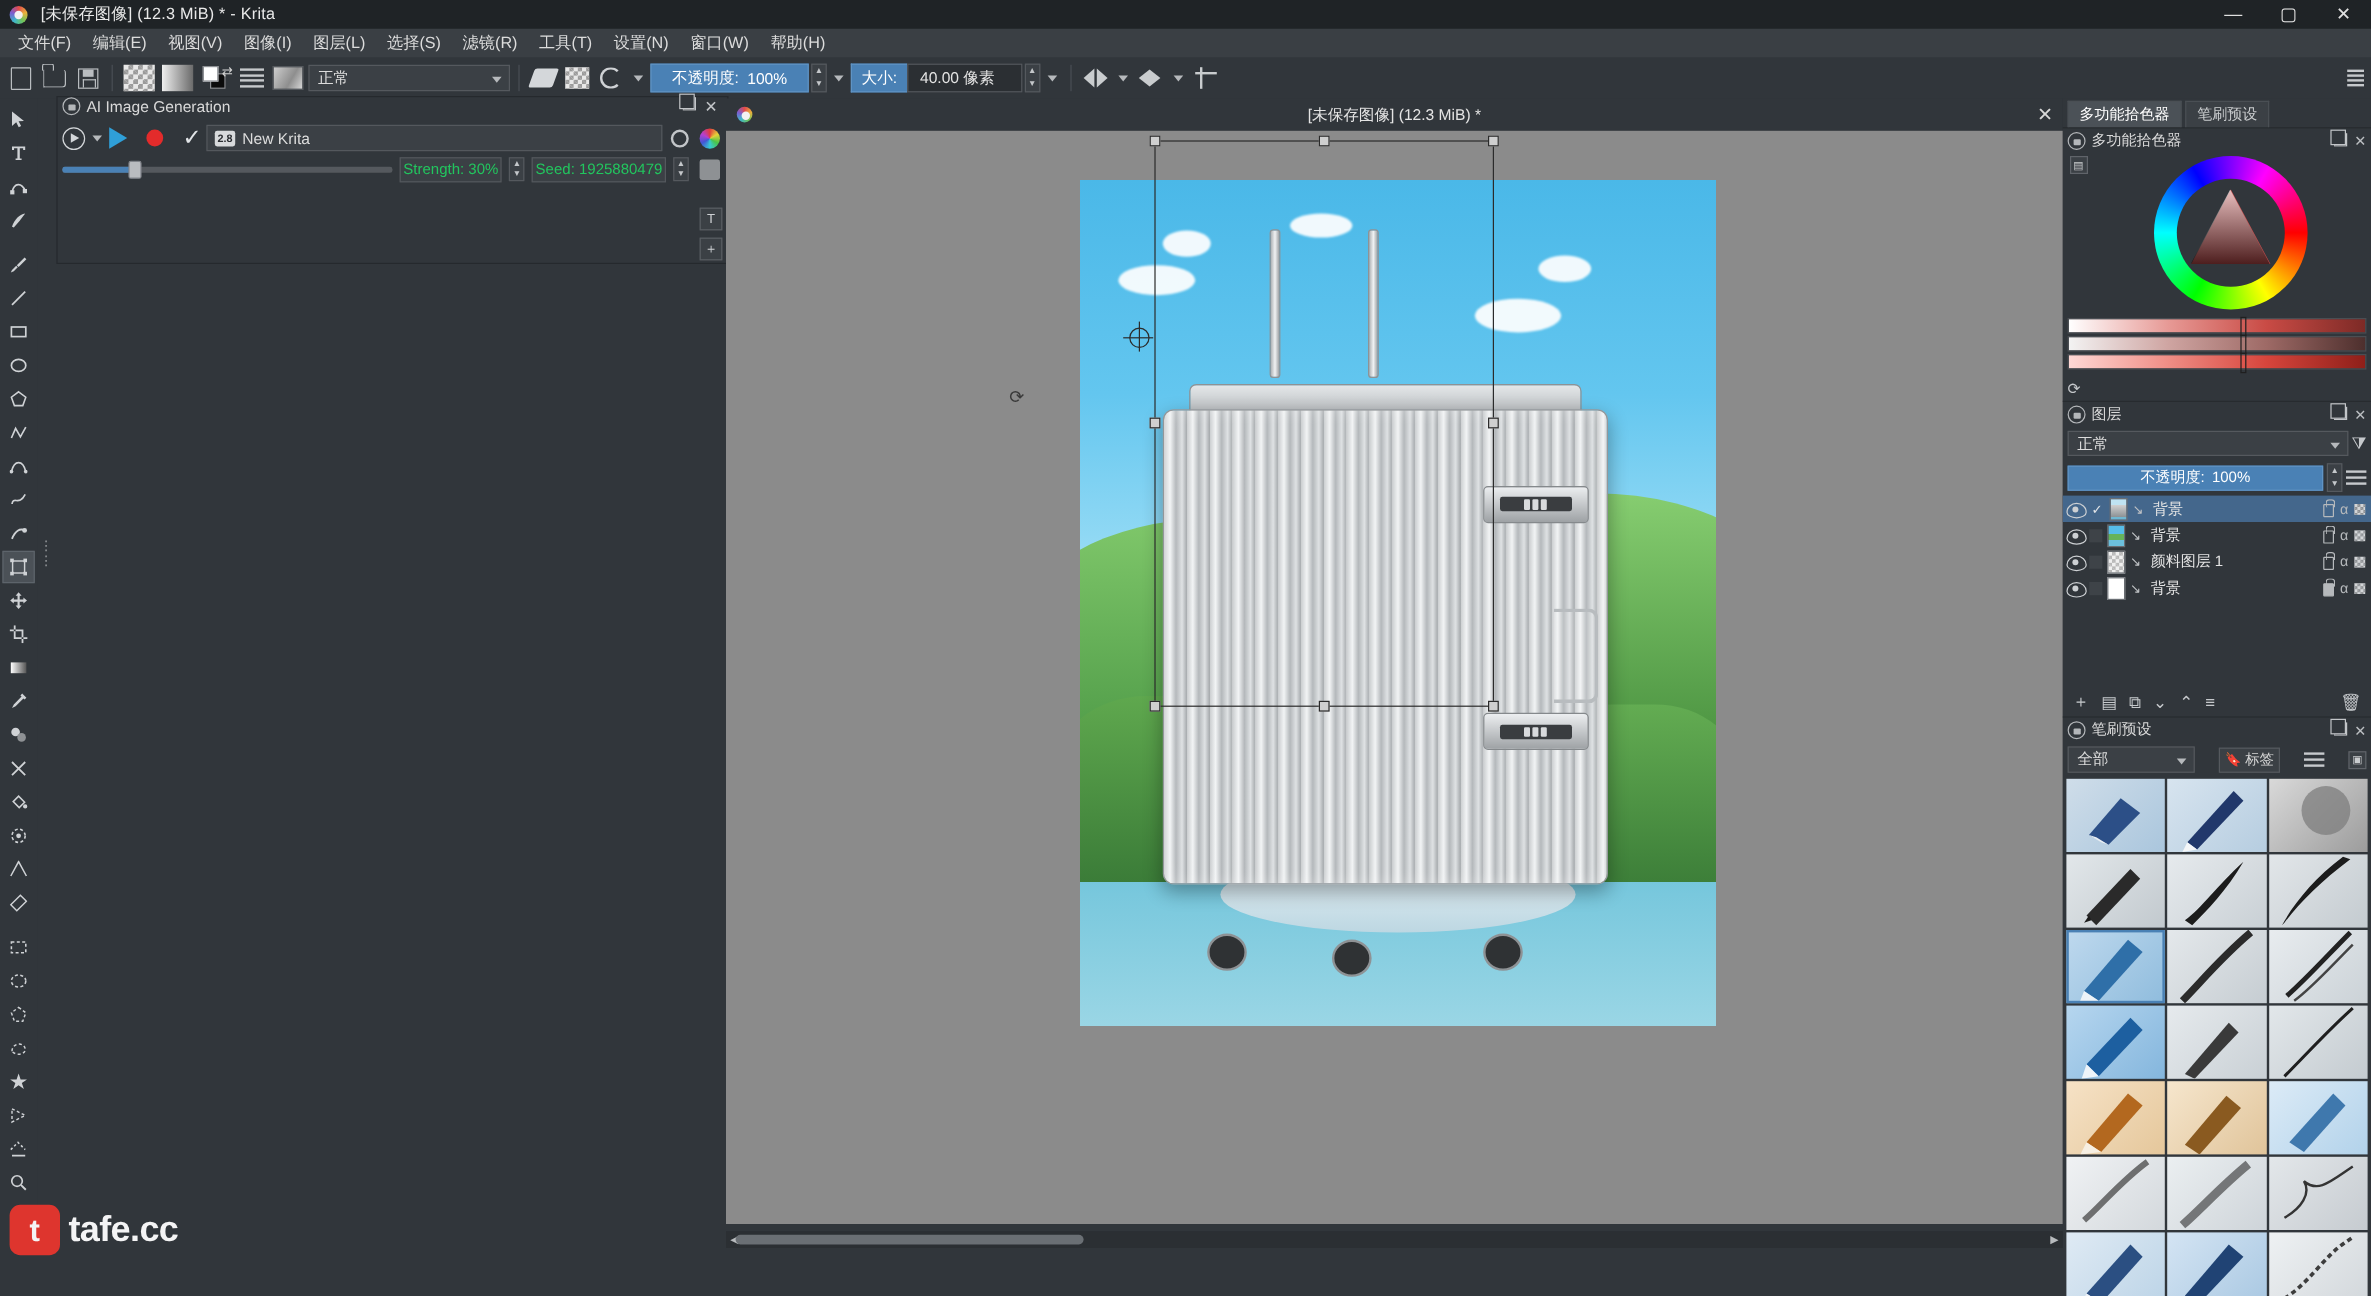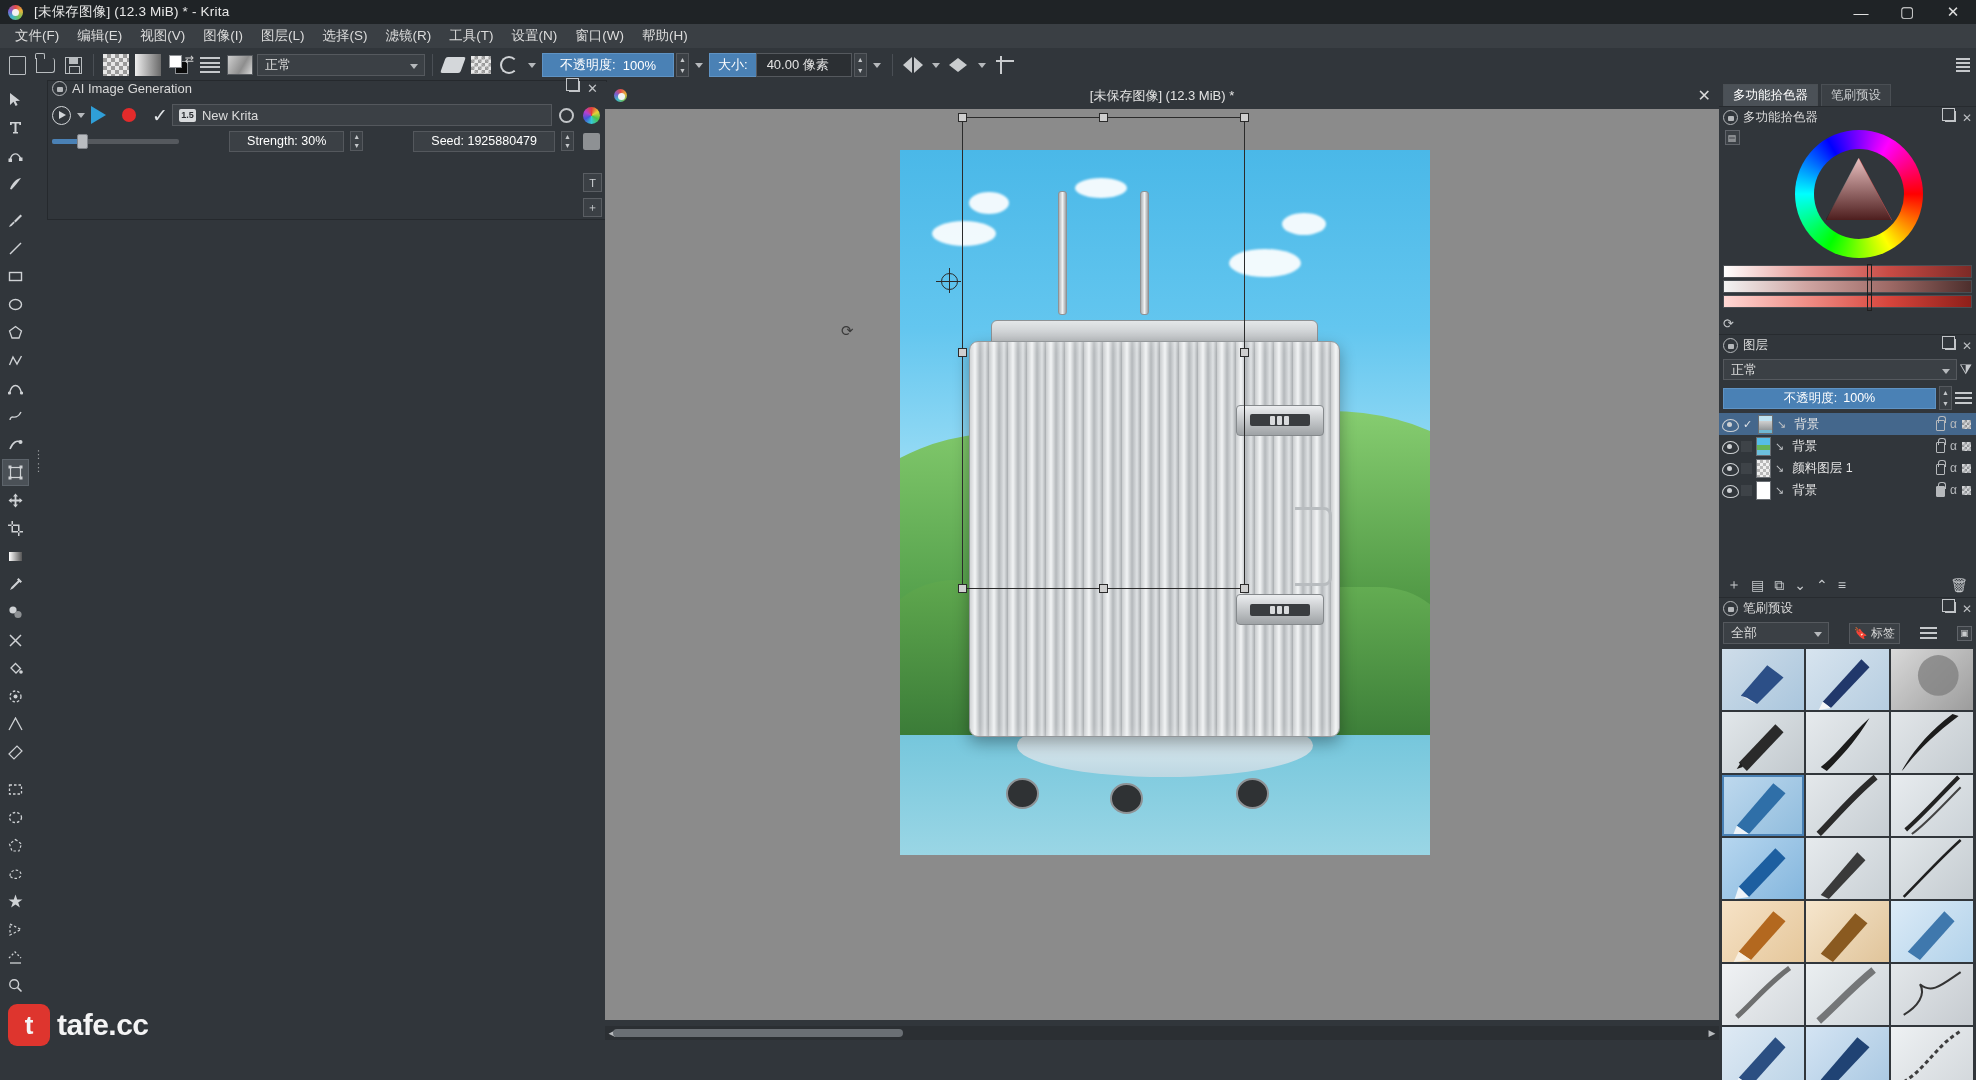--- a/index.html
+++ b/index.html
@@ -159,22 +159,22 @@
   .gear-i { width:15px;height:15px;border:2px solid #c2c5c8;border-radius:50%; }
   .colorwheel-sm { width:17px;height:17px;border-radius:50%;
     background:conic-gradient(#e23c3c,#e5d139,#49c34b,#37c9d4,#4257d6,#b53fd0,#e23c3c); }
 
   .ai-row2 { height:26px; display:flex; align-items:center; gap:6px; padding:0 4px; }
   .strengthslider { flex:1; height:18px; position:relative; display:flex; align-items:center; }
   .strengthslider .track { height:5px; width:100%; background:#55595e; border-radius:2px; }
   .strengthslider .fill { position:absolute; left:0; height:5px; width:22%; background:#4a81b5; border-radius:2px; }
   .strengthslider .knob { position:absolute; left:20%; width:11px; height:15px; background:#b9bcc0;
     border:1px solid #80848a; border-radius:2px; }
-  .valbox { height:21px; background:#3b4045; border:1px solid #54585d; color:#ffffff;
-    font-size:12.5px; display:flex; align-items:center; padding:0 17px;margin-left:44px; }
+  .valbox { height:21px; background:#3b4045; border:1px solid #54585d; color:#22c55e;
+    font-size:12.5px; display:flex; align-items:center; padding:0 2px; }
 
   .promptarea {
     margin:6px 4px 0 4px; height:52px; background:#3b4045; border:1px solid #54585d;
     padding:6px 8px; color:#9a9da0; font-size:13px;
   }
   .ai-right-btns { position:absolute; right:4px; top:92px; display:flex; flex-direction:column; gap:6px; }
   .mini-btn { width:19px;height:19px;border:1px solid #5a5e63;background:#3b4045;color:#cdd0d3;
     font-size:11px;display:flex;align-items:center;justify-content:center; }
   .doc-tabbar { position:absolute; left:605px; top:82px; right:257px; height:27px;
     background:#31363b; display:flex; align-items:center; justify-content:center; }
@@ -656,21 +656,21 @@
 
     <div class="ai-row1">
       <div class="play-circ"></div>
       <div class="ddarrow" style="height:20px;width:12px"></div>
       <div class="bigplay"></div>
       <div style="width:8px"></div>
       <div class="recdot"></div>
       <div style="width:8px"></div>
       <div class="checkmk">✓</div>
       <div class="stylefield">
-        <div class="style-badge">1.5</div>
+        <div class="style-badge">2.8</div>
         <div class="style-text">New Krita</div>
       </div>
       <div class="tbi" style="width:20px">
           <div class="gear-i"></div>
         </div>
       <div class="tbi" style="width:22px">
           <div class="colorwheel-sm"></div>
         </div>
     </div>
 

